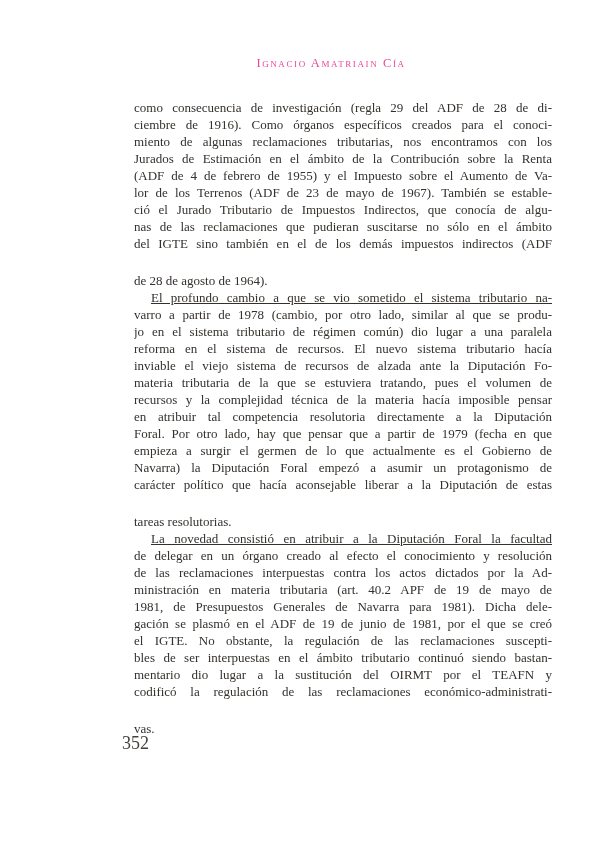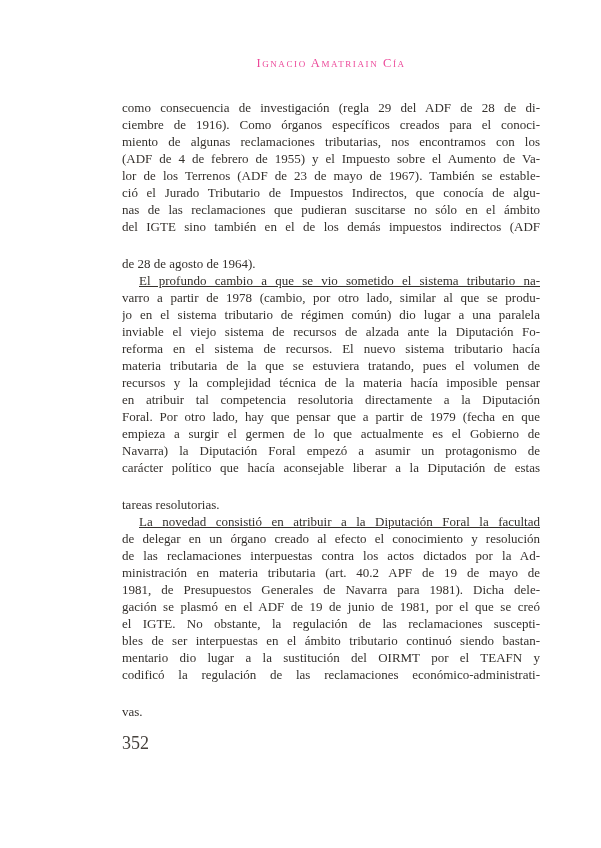--- a/index.html
+++ b/index.html
@@ -22,21 +22,21 @@
     top: 56px;
     width: 418px;
     text-align: center;
     font-variant: small-caps;
     font-size: 12.5px;
     letter-spacing: 1.6px;
     color: #ec4899;
   }
   .body-text {
     position: absolute;
-    left: 122px;
+    left: 134px;
     top: 99px;
     width: 418px;
     font-size: 13px;
   }
   .para {
     margin: 0;
     padding: 0;
   }
   .line {
     height: 17px;
@@ -66,33 +66,34 @@
 <body>
 
 <div class="page">
   <div class="running-header">Ignacio Amatriain Cía</div>
 
   <div class="body-text">
       <div class="para">
         <div class="line">como consecuencia de investigación (regla 29 del ADF de 28 de di-</div>
         <div class="line">ciembre de 1916). Como órganos específicos creados para el conoci-</div>
         <div class="line">miento de algunas reclamaciones tributarias, nos encontramos con los</div>
+        <div class="line">Jurados de Estimación en el ámbito de la Contribución sobre la Renta</div>
         <div class="line">(ADF de 4 de febrero de 1955) y el Impuesto sobre el Aumento de Va-</div>
         <div class="line">lor de los Terrenos (ADF de 23 de mayo de 1967). También se estable-</div>
         <div class="line">ció el Jurado Tributario de Impuestos Indirectos, que conocía de algu-</div>
         <div class="line">nas de las reclamaciones que pudieran suscitarse no sólo en el ámbito</div>
         <div class="line">del IGTE sino también en el de los demás impuestos indirectos (ADF</div>
         <div class="line last">de 28 de agosto de 1964).</div>
       </div>
       <div class="para">
         <div class="line indent">El profundo cambio a que se vio sometido el sistema tributario na-</div>
         <div class="line">varro a partir de 1978 (cambio, por otro lado, similar al que se produ-</div>
         <div class="line">jo en el sistema tributario de régimen común) dio lugar a una paralela</div>
+        <div class="line">reforma en el sistema de recursos. El nuevo sistema tributario hacía</div>
         <div class="line">inviable el viejo sistema de recursos de alzada ante la Diputación Fo-</div>
-        <div class="line">reforma en el sistema de recursos. El nuevo sistema tributario hacía</div>
         <div class="line">materia tributaria de la que se estuviera tratando, pues el volumen de</div>
         <div class="line">recursos y la complejidad técnica de la materia hacía imposible pensar</div>
         <div class="line">en atribuir tal competencia resolutoria directamente a la Diputación</div>
         <div class="line">Foral. Por otro lado, hay que pensar que a partir de 1979 (fecha en que</div>
         <div class="line">empieza a surgir el germen de lo que actualmente es el Gobierno de</div>
         <div class="line">Navarra) la Diputación Foral empezó a asumir un protagonismo de</div>
         <div class="line">carácter político que hacía aconsejable liberar a la Diputación de estas</div>
         <div class="line last">tareas resolutorias.</div>
       </div>
       <div class="para">

